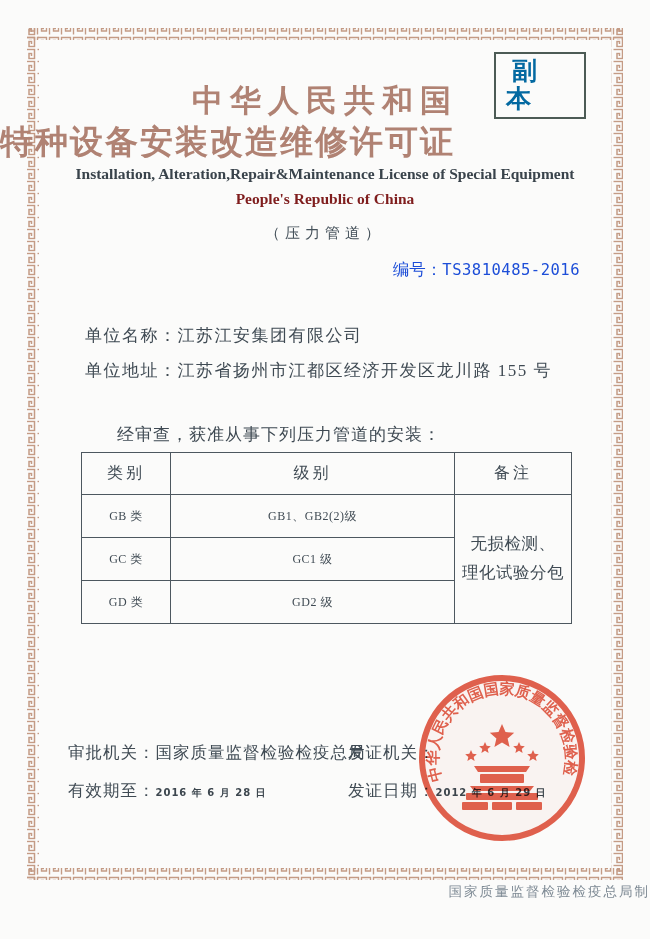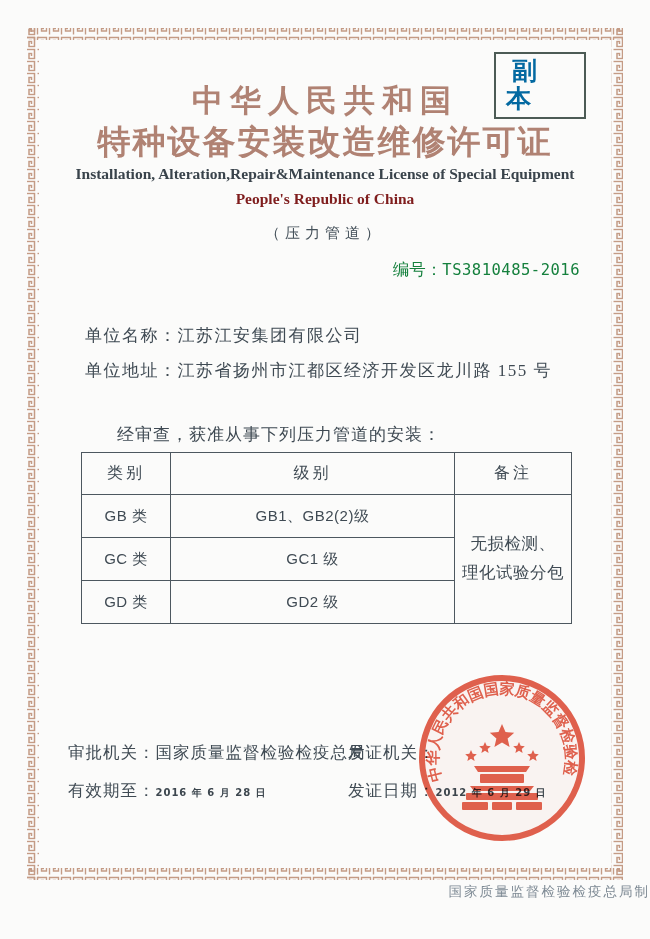--- a/index.html
+++ b/index.html
@@ -21,39 +21,39 @@
     letter-spacing:12px;text-indent:6px;line-height:1.1;
   }
   .copy-box span{letter-spacing:12px;margin-right:-12px;}
   .title-cn1{
     position:absolute;left:0;top:80px;width:100%;margin:0;
     text-align:center;font-size:31px;font-weight:bold;
     color:#b08273;letter-spacing:7px;
   }
   .title-cn2{
     position:absolute;left:0;top:120px;width:100%;margin:0;
-    text-align:center;font-size:33px;font-weight:bold;
+    font-size:33px;font-weight:bold;
     color:#b08273;letter-spacing:2px;
   }
   .title-en1{
     position:absolute;left:0;top:165px;width:100%;
     text-align:center;font-size:15.5px;font-weight:bold;color:#39434b;
   }
   .title-en2{
     position:absolute;left:0;top:190px;width:100%;
     text-align:center;font-size:15.5px;font-weight:bold;color:#7f1d1d;
   }
   .subtitle{
     position:absolute;left:0;top:224px;width:100%;
     text-align:center;font-size:15px;color:#45515a;
     letter-spacing:5px;font-weight:500;
   }
   .license-no{
     position:absolute;top:259px;right:70px;
-    font-size:16.5px;color:#15803d;
+    font-size:16.5px;color:#1d4ed8;
   }
   .license-no .num{
     font-family:"DejaVu Sans Mono","Liberation Mono",monospace;
     font-size:15.5px;letter-spacing:.5px;
   }
   .field{position:absolute;left:85px;font-size:17px;color:#3f4a53;letter-spacing:1.5px;}
   .field-name{top:324px;}
   .field-addr{top:359px;}
   .note{
     position:absolute;left:117px;top:423px;
@@ -67,21 +67,21 @@
   table.lic td,table.lic th{
     border:1.6px solid #4d575f;
     text-align:center;font-weight:normal;
     padding:0;
   }
   table.lic th{height:41px;letter-spacing:3px;}
   table.lic td{height:42px;}
   .c1{width:88px;}
   .c2{width:283px;}
   .c3{width:116px;}
-  .code{font-family:Liberation Sans, sans-serif;font-size:15px;letter-spacing:.5px;}
+  .code{font-family:Liberation Serif, serif;font-size:12px;letter-spacing:.5px;}
   td.remark{
     text-align:left;padding:4px 4px 4px 10px;
     font-size:16.5px;line-height:1.75;letter-spacing:.5px;
     vertical-align:middle;
   }
   .footer-line{position:absolute;font-size:16.5px;color:#3f4a53;letter-spacing:1px;white-space:nowrap;}
   .fl-approve{left:68px;top:742px;}
   .fl-issueorg{left:348px;top:742px;}
   .fl-valid{left:68px;top:780px;}
   .fl-issuedate{left:348px;top:780px;}

